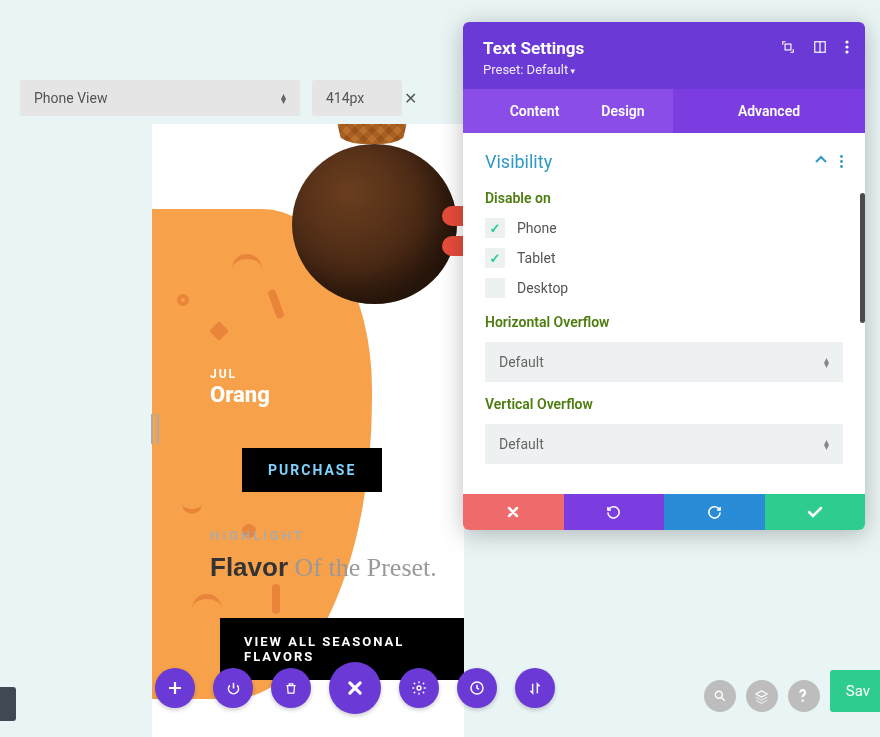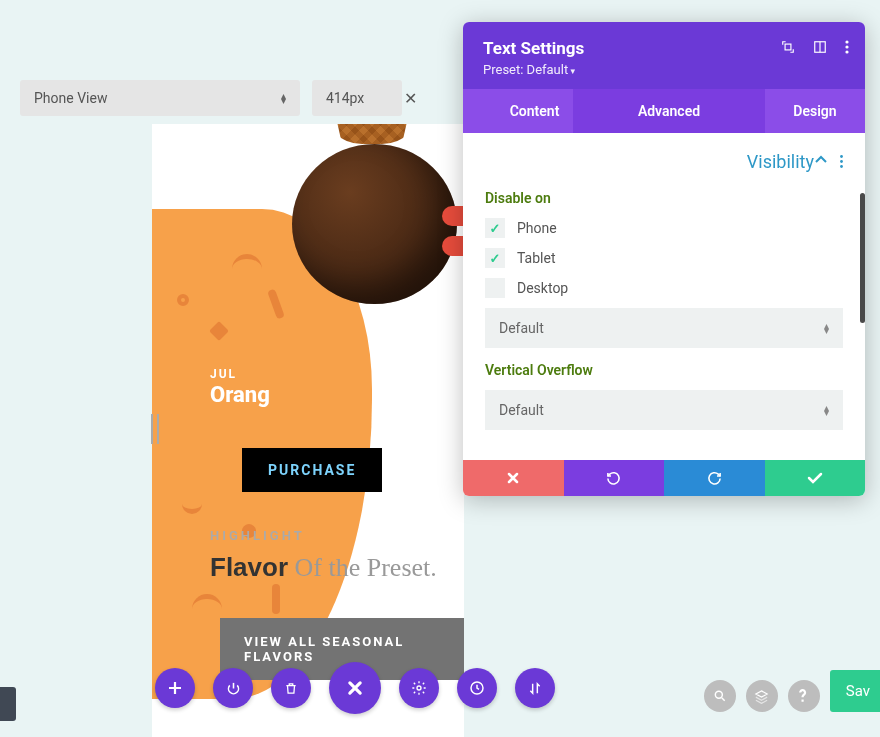--- a/index.html
+++ b/index.html
@@ -133,21 +133,21 @@
     position: absolute;
     top: 428px; left: 58px;
     font-size: 26px;
     color: #999;
     font-family: Georgia, serif;
   }
   .flavor-line b { color: #333; font-weight: 800; font-family: -apple-system, sans-serif; }
   .view-all {
     position: absolute;
     top: 494px; left: 68px;
-    background: #737373;
+    background: #000000;
     color: #fff;
     padding: 16px 24px;
     font-size: 13px; font-weight: 700;
     letter-spacing: 2px;
   }
 
   
   .bottom-actions {
     position: absolute;
     bottom: 23px;
@@ -247,21 +247,21 @@
   .ptab.content { width: 110px; background: #8b4de8; padding-left: 33px; }
   .ptab.design { width: 100px; background: #8b4de8; }
   .ptab.advanced { flex: 1; background: #7b3de0; }
 
   .panel-body {
     padding: 18px 22px 16px;
     position: relative;
   }
   .section-head {
     display: flex;
-    justify-content: flex-end;
+    justify-content: space-between;
     align-items: center;
     color: #2e98c7;
     font-size: 18px;
     margin-bottom: 18px;
   }
   .section-head .sh-icons { display:flex; gap:12px; color:#2e98c7; font-size:14px;}
   .label { color: #4d7c0f; font-size: 14px; font-weight:600; margin-bottom: 12px; margin-top: 6px;}
   .check-row {
     display: flex;
     align-items: center;
@@ -418,22 +418,22 @@
         <svg width="4" height="14" viewBox="0 0 4 14" fill="white">
             <circle cx="2" cy="2" r="1.6"></circle>
             <circle cx="2" cy="7" r="1.6"></circle>
             <circle cx="2" cy="12" r="1.6"></circle>
           </svg>
       </span>
     </div>
   </div>
   <div class="panel-tabs">
     <div class="ptab content">Content</div>
+    <div class="ptab design">Design</div>
     <div class="ptab advanced">Advanced</div>
-    <div class="ptab design">Design</div>
   </div>
   <div class="panel-body">
     <div class="section-head">
       <span>Visibility</span>
       <span class="sh-icons">
         <span>
           <svg width="14" height="10" viewBox="0 0 14 10" fill="none" stroke="#2e98c7" stroke-width="2">
               <path d="M2 7l5-5 5 5"></path>
             </svg>
         </span>
@@ -454,20 +454,21 @@
     </div>
     <div class="check-row">
       <div class="chk">✓</div>
       <span>Tablet</span>
     </div>
     <div class="check-row">
       <div class="chk"></div>
       <span>Desktop</span>
     </div>
 
+    <div class="label" style="margin-top:16px">Horizontal Overflow</div>
     <div class="sel">
       <span>Default</span>
       <span class="chev">
           <span>▴</span>
           <span>▾</span>
         </span>
     </div>
 
     <div class="label">Vertical Overflow</div>
     <div class="sel">

